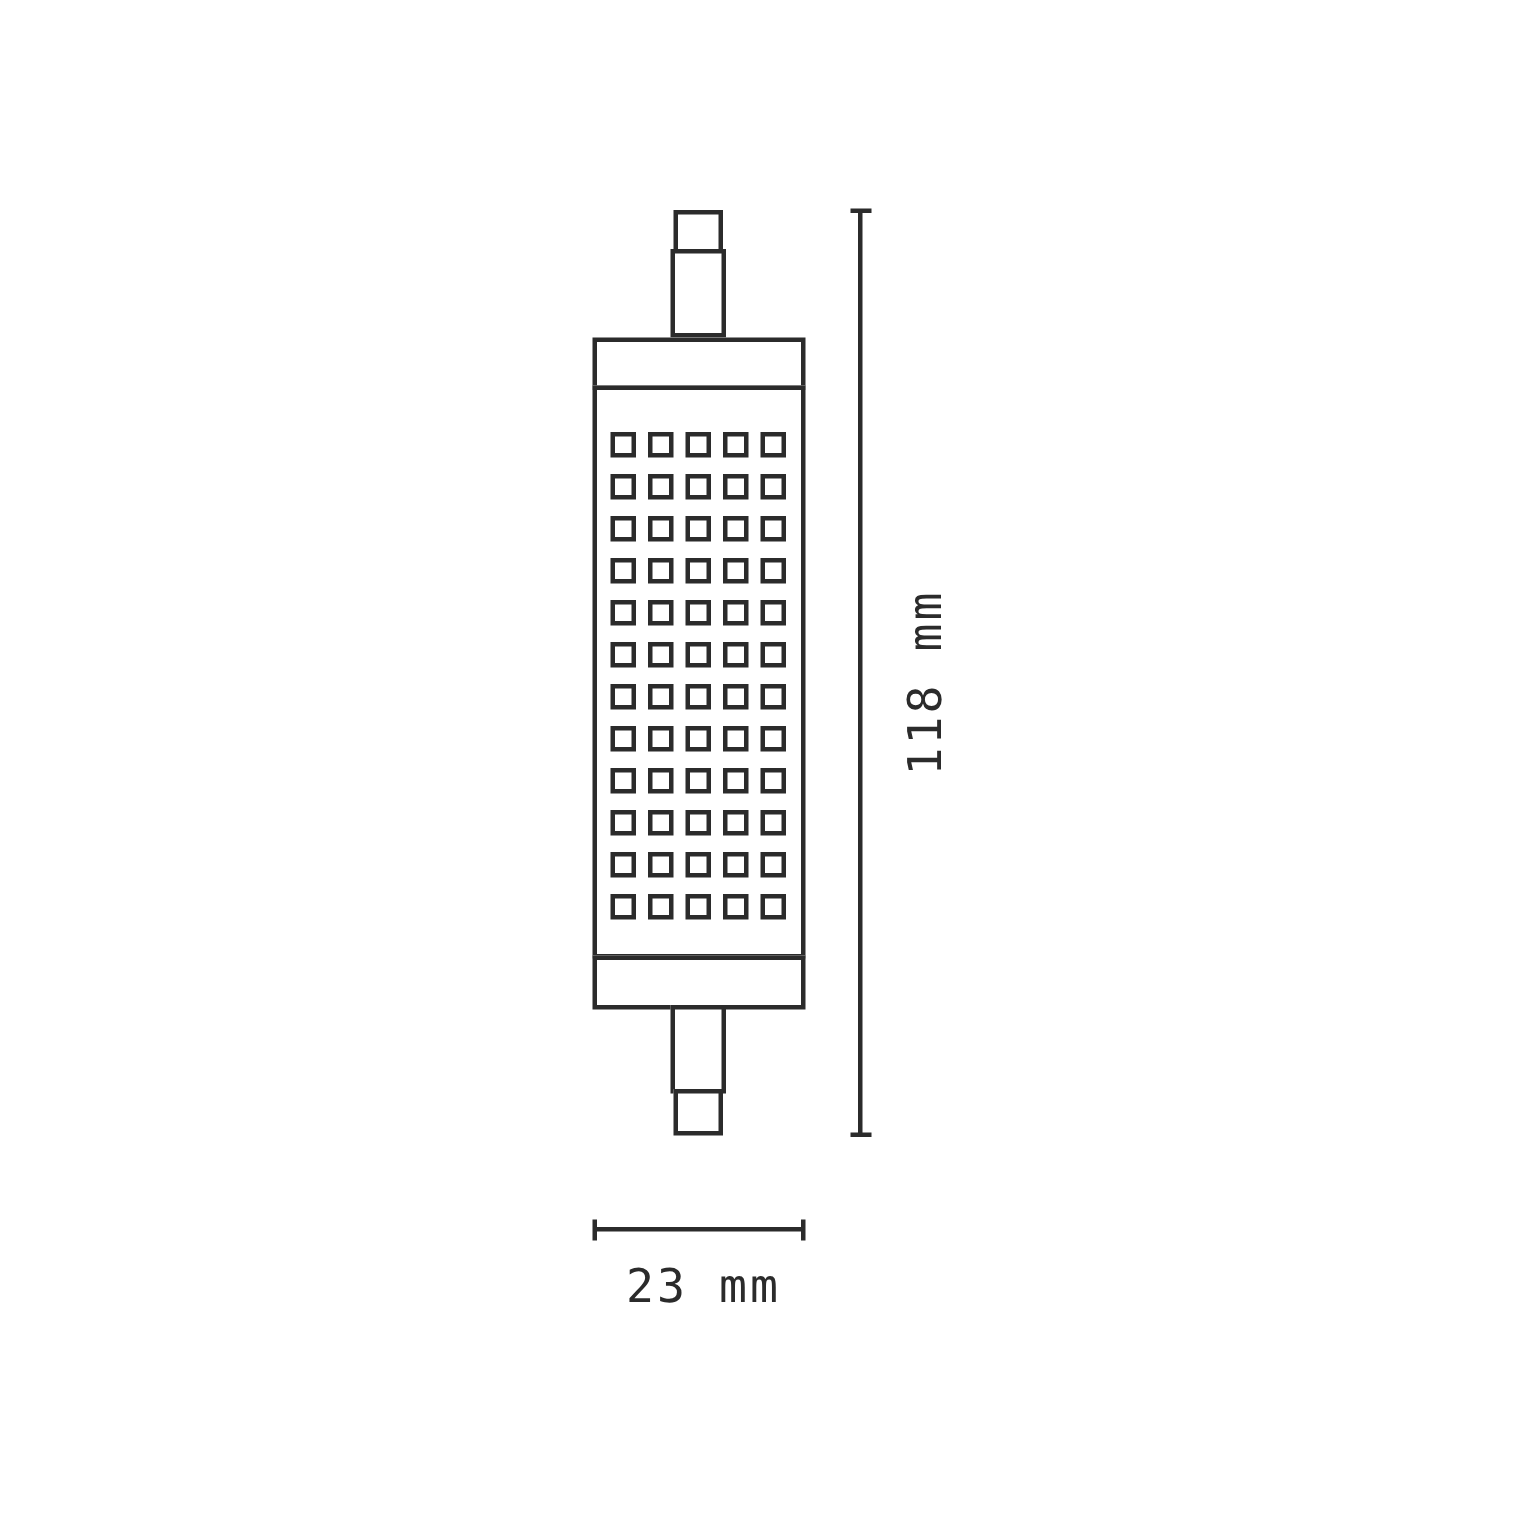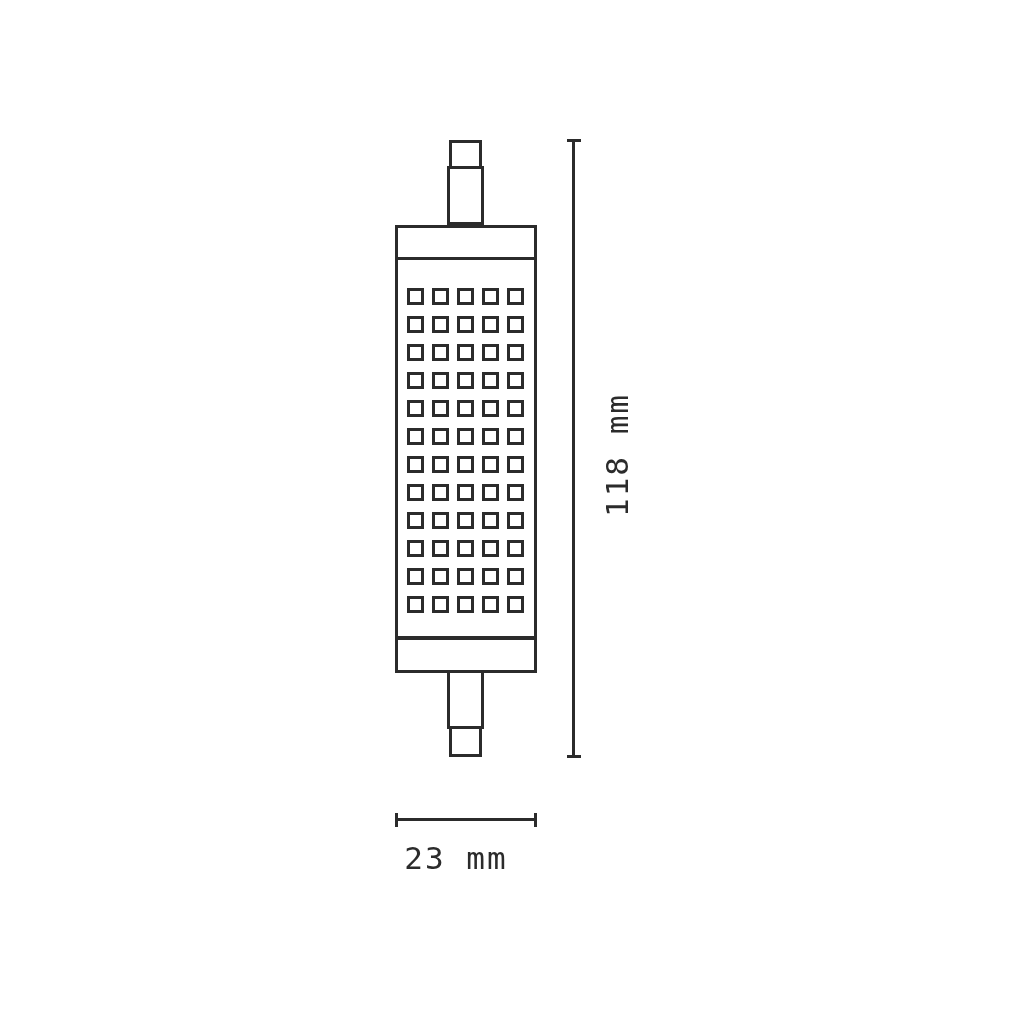--- a/index.html
+++ b/index.html
@@ -86,21 +86,21 @@
     letter-spacing: 2px;
     font-weight: 400;
     white-space: nowrap;
     color: var(--stroke);
   }
   .height-label {
     left: 617px; top: 455px;
     transform: translate(-50%, -50%) rotate(-90deg);
   }
   .width-label {
-    left: 456px; top: 858px;
+    left: 469px; top: 858px;
     transform: translate(-50%, -50%);
   }
 </style>
 </head>
 <body>
 
 <div class="canvas">
 
   <div>
     <div class="part top-pin-tip"></div>

